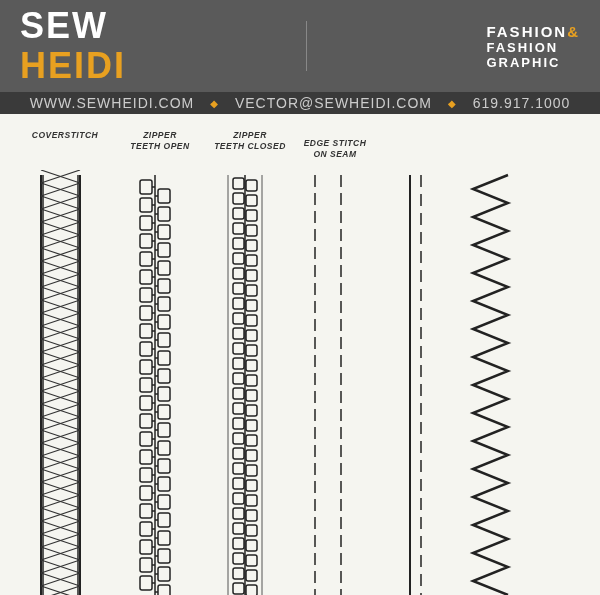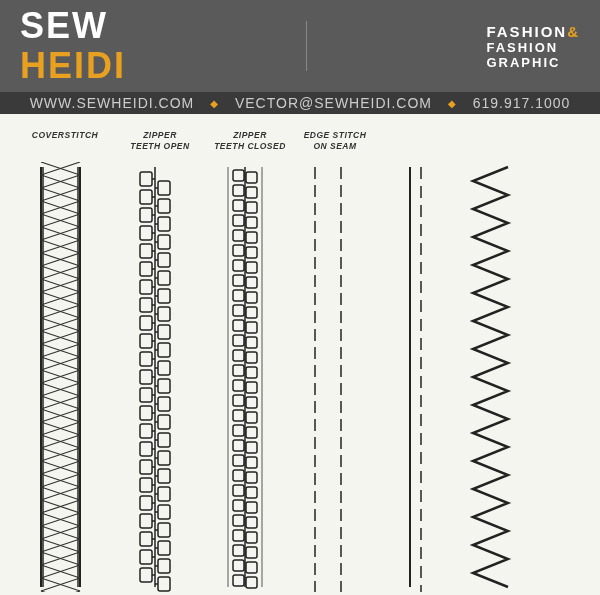--- a/index.html
+++ b/index.html
@@ -119,21 +119,21 @@
     .col-zipper-open { width: 90px; }
     .col-zipper-closed { width: 90px; }
     .col-double-needle { width: 80px; }
     .col-edge-stitch { width: 80px; }
     .col-zigzag { width: 80px; }
 
     .label-coverstitch { width: 100px; }
     .label-zipper-open { width: 90px; }
     .label-zipper-closed { width: 90px; }
     .label-double-needle { width: 80px; }
-    .label-edge-stitch { width: 80px; }
+    .label-edge-stitch { width: 80px; margin-top: 8px; }
     .label-zigzag { width: 80px; }
   </style>
 </head>
 <body>
 
 <div class="header">
   <div class="logo-section">
     <div class="logo-text">
       <div class="logo-sew">SEW</div>
       <div class="logo-heidi">HEIDI</div>

